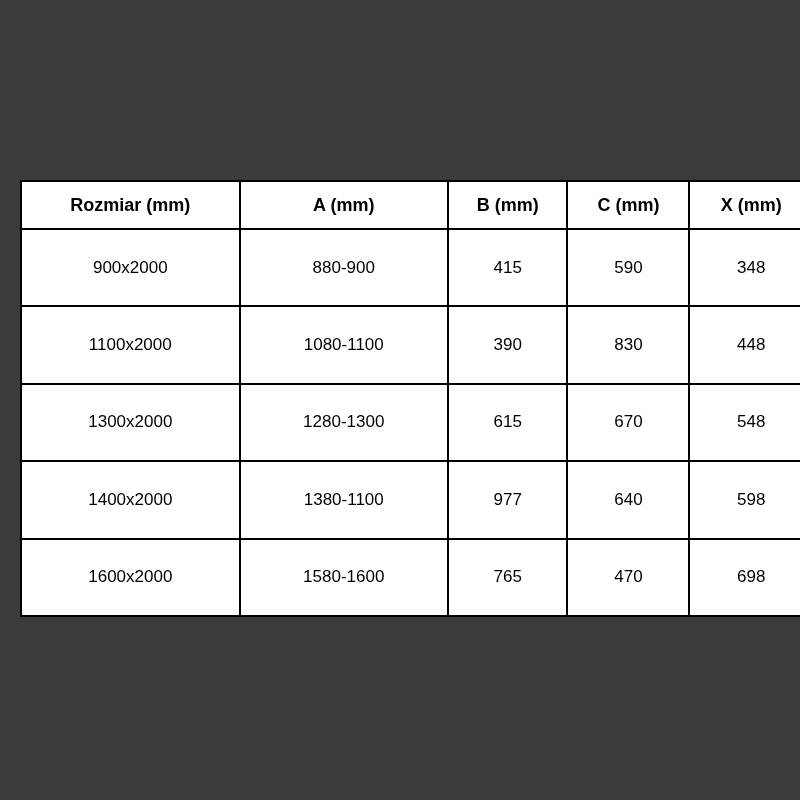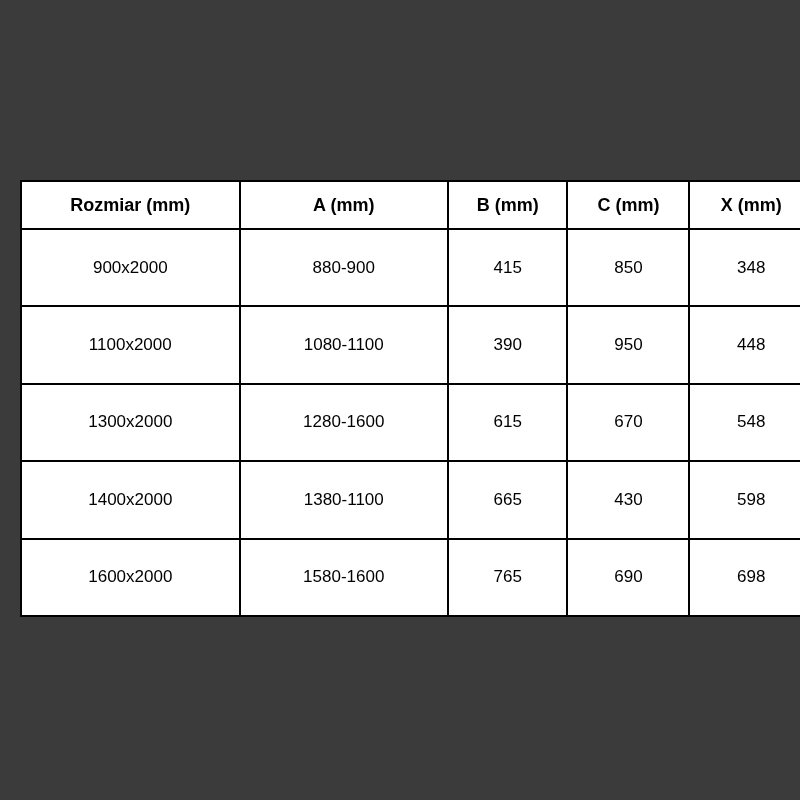--- a/index.html
+++ b/index.html
@@ -74,46 +74,46 @@
         <th>B (mm)</th>
         <th>C (mm)</th>
         <th>X (mm)</th>
       </tr>
     </thead>
     <tbody>
       <tr>
         <td>900x2000</td>
         <td>880-900</td>
         <td>415</td>
-        <td>850</td>
+        <td>590</td>
         <td>348</td>
       </tr>
       <tr>
         <td>1100x2000</td>
         <td>1080-1100</td>
         <td>390</td>
-        <td>950</td>
+        <td>830</td>
         <td>448</td>
       </tr>
       <tr>
         <td>1300x2000</td>
-        <td>1280-1600</td>
+        <td>1280-1300</td>
         <td>615</td>
         <td>670</td>
         <td>548</td>
       </tr>
       <tr>
         <td>1400x2000</td>
         <td>1380-1100</td>
-        <td>665</td>
-        <td>430</td>
+        <td>977</td>
+        <td>640</td>
         <td>598</td>
       </tr>
       <tr>
         <td>1600x2000</td>
         <td>1580-1600</td>
         <td>765</td>
-        <td>690</td>
+        <td>470</td>
         <td>698</td>
       </tr>
     </tbody>
   </table>
 </div>
 
 </body></html>

